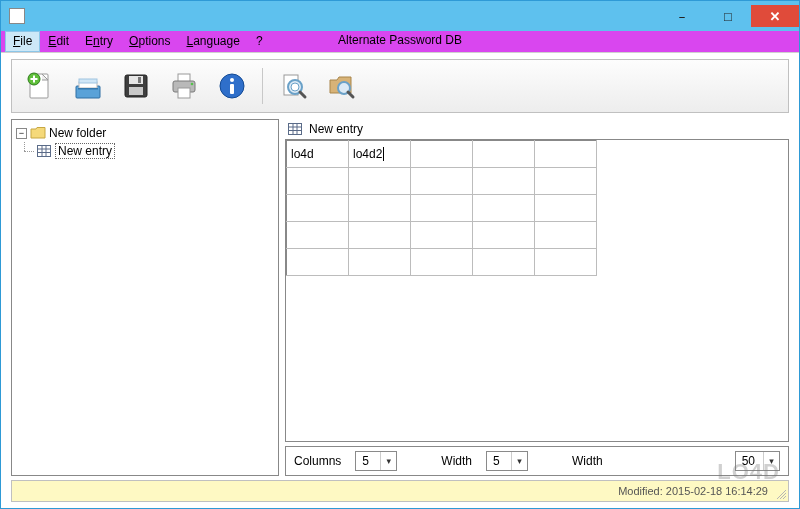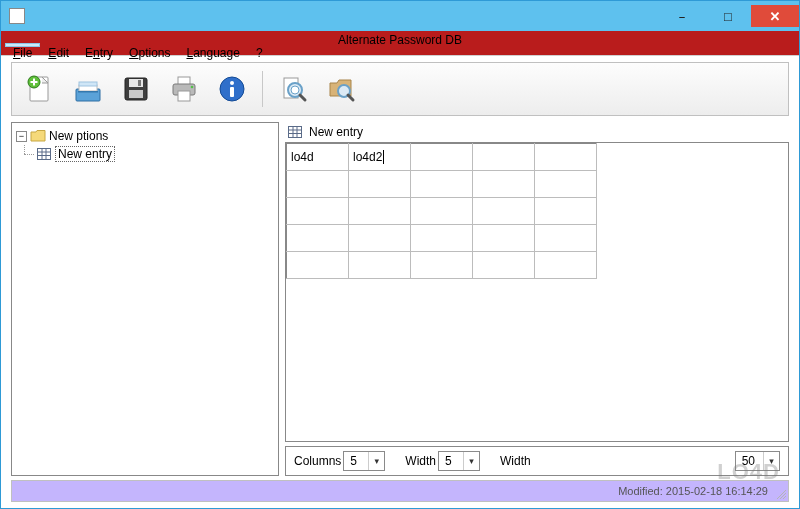--- a/index.html
+++ b/index.html
@@ -50,25 +50,25 @@
     font-family: system-ui, sans-serif;
     font-size: 13px; color: #222;
     background: #5ec1ee;
   }
   .winbtn.close {
     background: #e04b3a; color: #fff; width: 48px; height: 22px;
     font-size: 13px; font-weight: bold;
   }
   .menubar {
     height: 22px;
-    background: #b91c1c;
+    background: #d946ef;
     border-bottom: 1px solid #d0d0d0;
     display: flex;
     align-items: stretch;
-    padding: 12px 4px;
+    padding: 0 4px;
     font-size: 12px;
   }
   .menuitem {
     padding: 3px 8px 0 8px;
     cursor: default;
     color: #000;
   }
   .menuitem.active {
     background: #cde8f7;
     border: 1px solid #8cc6e8;
@@ -171,41 +171,41 @@
     display: inline-block;
     width: 1px; height: 14px; background: #000;
     margin-left: 1px; vertical-align: -3px;
   }
   .gridcontrols {
     border: 1px solid #888;
     height: 30px;
     margin-top: 4px;
     display: flex; align-items: center;
     padding: 0 8px;
-    gap: 2px;
+    gap: 14px;
     font-size: 12px;
   }
   .selwrap {
     display: inline-flex; align-items: center;
     border: 1px solid #8a8a8a; height: 20px; background: #fff;
   }
   .selwrap .val { padding: 0 8px 0 6px; min-width: 24px; }
   .selwrap .drop {
     width: 16px; height: 18px;
     display: flex; align-items: center; justify-content: center;
     border-left: 1px solid #ccc;
     font-size: 9px; color: #333;
   }
   .statusbar {
     margin: 4px 10px 6px 10px;
     border: 1px solid #c0c0c0;
     height: 22px;
     display: flex; align-items: center; justify-content: flex-end;
     padding: 0 20px 0 20px;
-    background: #c4b5fd;
+    background: #fef9c3;
     color: #555;
     font-size: 11px;
     position: relative;
   }
   .statusbar::after {
     content: "";
     position: absolute; right: 2px; bottom: 2px;
     width: 12px; height: 12px;
     background:
       linear-gradient(135deg, transparent 0 60%, #b5b5b5 60% 66%, transparent 66% 72%, #b5b5b5 72% 78%, transparent 78% 84%, #b5b5b5 84% 90%, transparent 90%);
@@ -306,21 +306,21 @@
   <div class="body-area">
 
     <div class="treepanel">
       <div class="tree-row">
         <span class="expander">−</span>
         <span class="tree-icon">
           <svg width="16" height="16" viewBox="0 0 16 16">
               <path d="M1 4h5l1-1.5h8V13H1z" fill="#f5d97a" stroke="#c7a742"></path>
             </svg>
         </span>
-        <span>New ptions</span>
+        <span>New folder</span>
       </div>
       <div class="tree-row child">
         <span class="tree-icon">
           <svg width="16" height="16" viewBox="0 0 16 16">
               <rect x="1.5" y="2.5" width="13" height="11" fill="#fff" stroke="#5a6b88"></rect>
               <line x1="1.5" y1="6" x2="14.5" y2="6" stroke="#5a6b88"></line>
               <line x1="1.5" y1="9.5" x2="14.5" y2="9.5" stroke="#5a6b88"></line>
               <line x1="6" y1="2.5" x2="6" y2="13.5" stroke="#5a6b88"></line>
               <line x1="10" y1="2.5" x2="10" y2="13.5" stroke="#5a6b88"></line>
             </svg>

